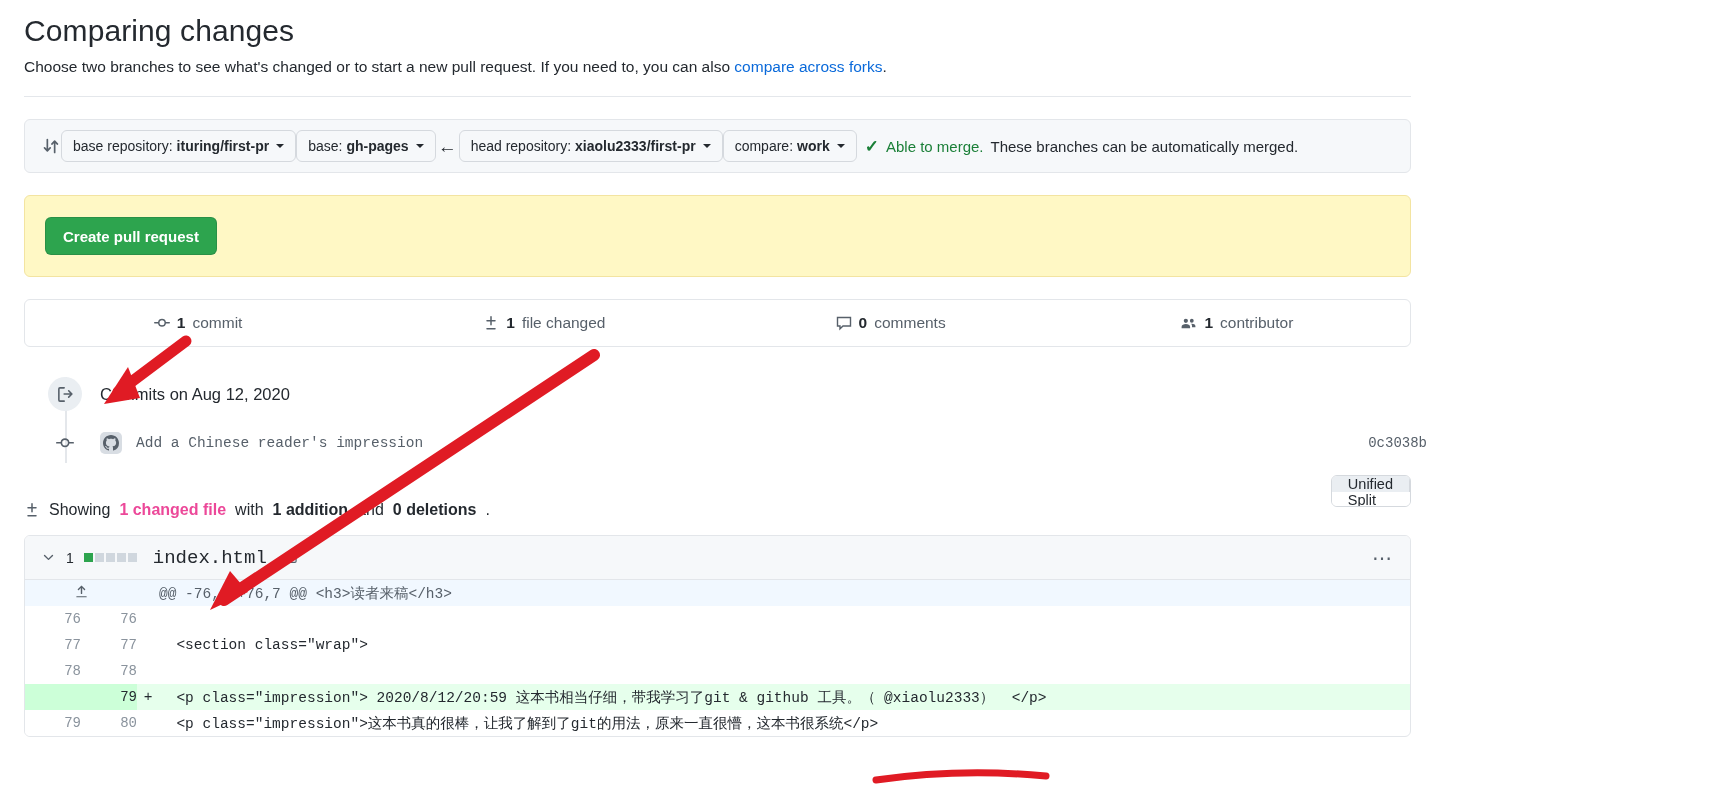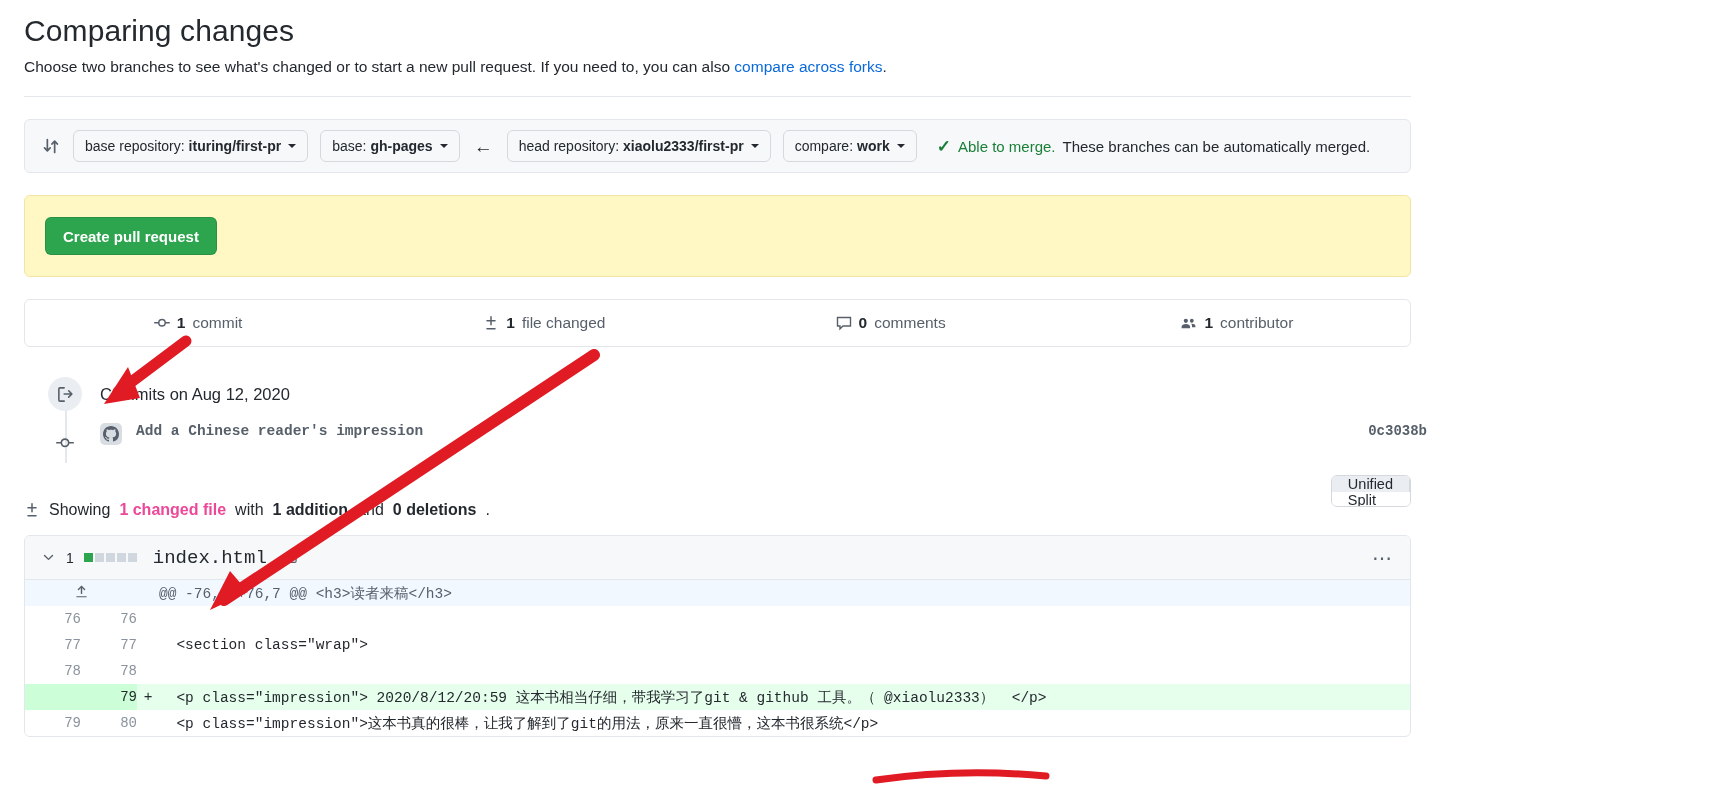--- a/index.html
+++ b/index.html
@@ -46,21 +46,20 @@
   .branch-bar {
     margin-top: 22px;
     width: 1387px;
     border: 1px solid #e3e6ea;
     border-radius: 6px;
     background: #f6f8fa;
     height: 54px;
     display: flex;
     align-items: center;
     padding: 0 16px;
-    gap: 12px;
   }
   .compare-icon {
     width: 20px; height: 20px;
     flex: 0 0 auto;
     color: #57606a;
     display: flex; align-items: center; justify-content: center;
   }
   .btn-select {
     background: #f6f8fa;
     border: 1px solid #d5d9de;
@@ -185,26 +184,26 @@
     justify-content: center;
     color: #57606a;
     position: relative;
     z-index: 2;
     margin-left: 24px;
   }
   .tl-header-label { font-size: 16.5px; color: #24292f; }
 
   .commit-row {
     display: flex;
+    align-items: center;
     height: 40px;
     margin-top: 12px;
     position: relative;
     width: 1387px;
     margin-left: 24px;
-    font-weight: bold;
   }
   .commit-dot {
     width: 34px;
     display: flex;
     align-items: center;
     justify-content: center;
     color: #57606a;
     position: relative;
     z-index: 2;
   }

